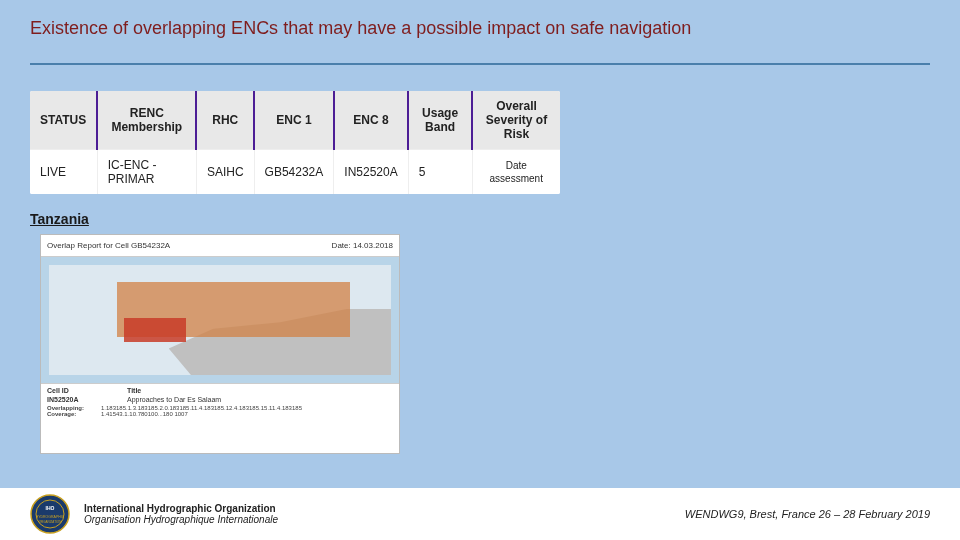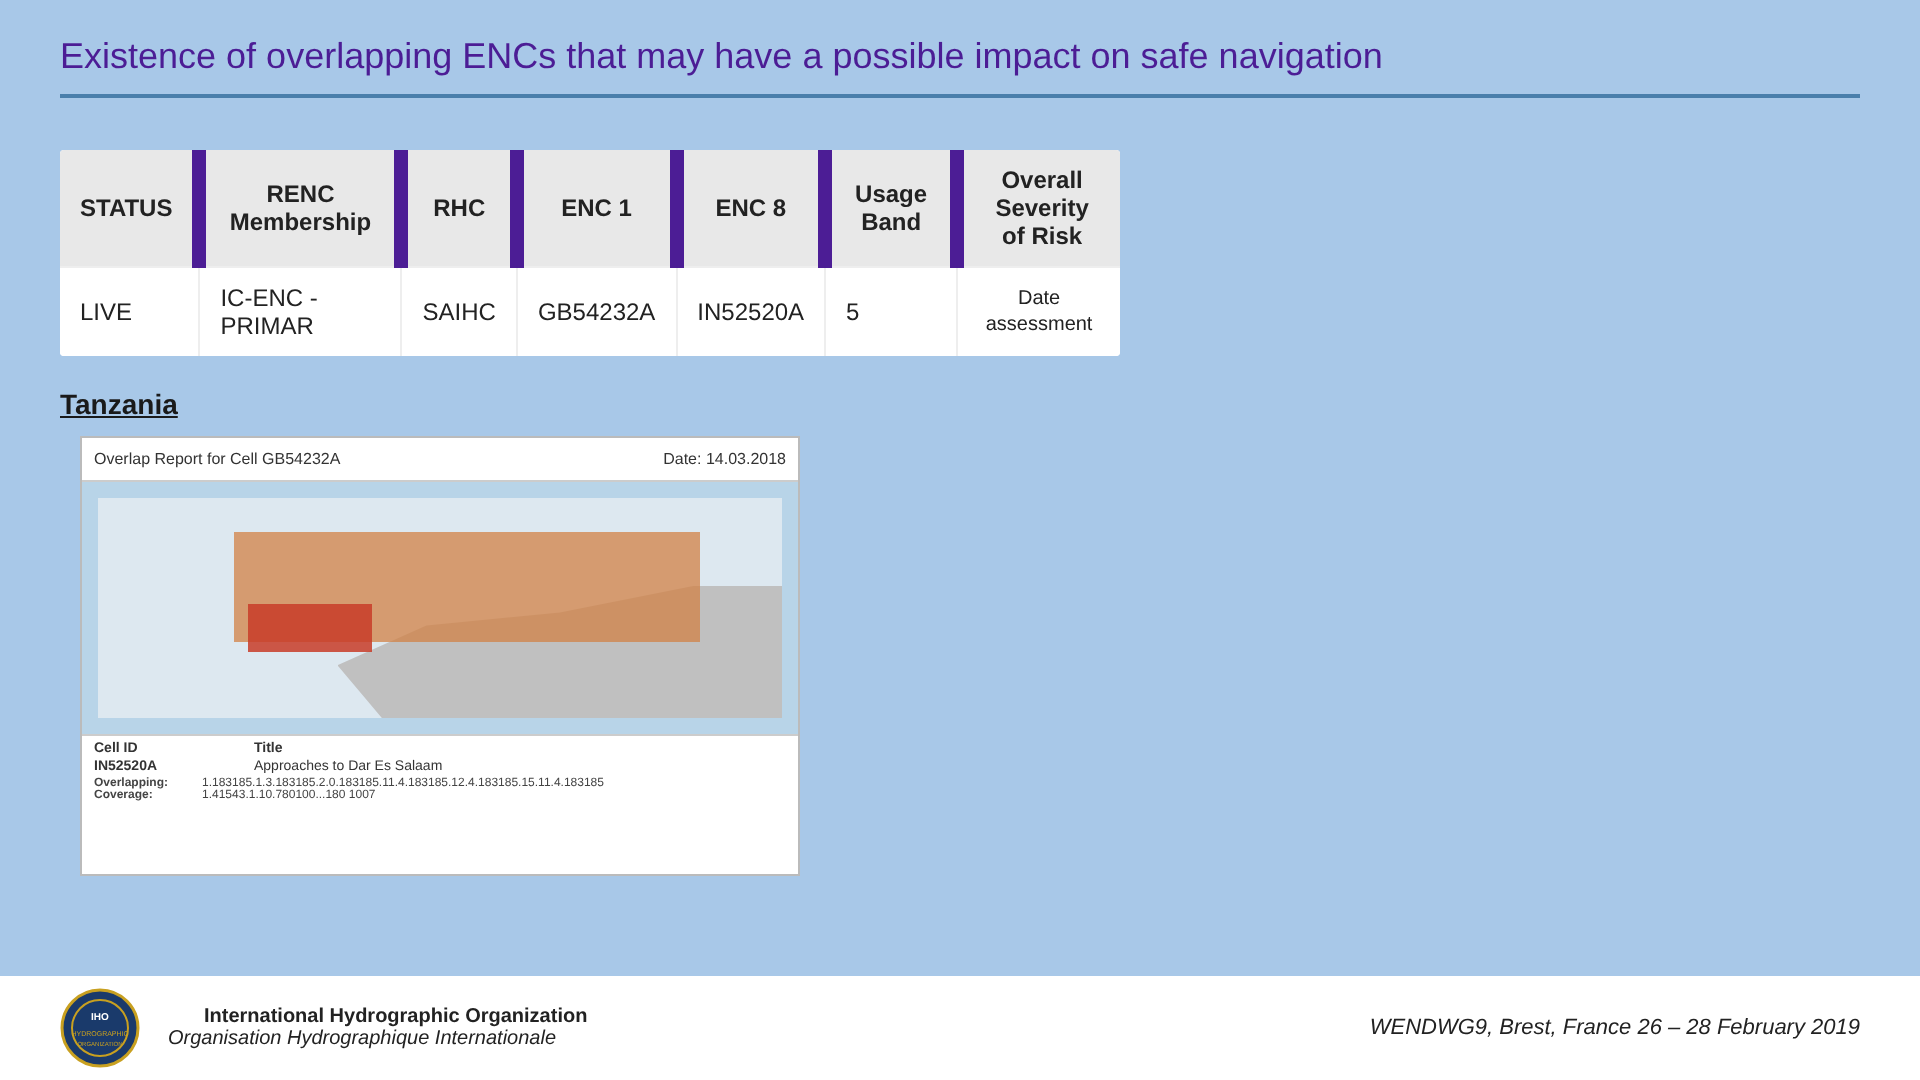--- a/index.html
+++ b/index.html
@@ -22,22 +22,22 @@
       flex-direction: column;
     }
 
     .title-section {
       margin-bottom: 12px;
     }
 
     .main-title {
       font-size: 18px;
       font-weight: normal;
-      color: #4c1d95;
-      margin-bottom: 8px;
+      color: #7f1d1d;
+      margin-bottom: 24px;
     }
 
     .divider {
       height: 2px;
       background: #4a7fab;
       margin-bottom: 14px;
     }
 
     .content-area {
       display: flex;
@@ -66,21 +66,21 @@
 
     thead tr {
       background: #e8e8e8;
     }
 
     thead th {
       padding: 8px 10px;
       text-align: center;
       font-weight: bold;
       color: #222;
-      border-right: 7px solid #4c1d95;
+      border-right: 2px solid #4c1d95;
       font-size: 12px;
     }
 
     thead th:last-child {
       border-right: none;
     }
 
     tbody tr {
       background: white;
     }
@@ -248,21 +248,20 @@
 
     .footer-org-text {
       display: flex;
       flex-direction: column;
       font-size: 10px;
       color: #222;
     }
 
     .footer-org-text span:first-child {
       font-weight: bold;
-      margin-left: 18px;
     }
 
     .footer-org-text span:last-child {
       font-style: italic;
     }
 
     .footer-conference {
       margin-left: auto;
       font-size: 11px;
       color: #222;

